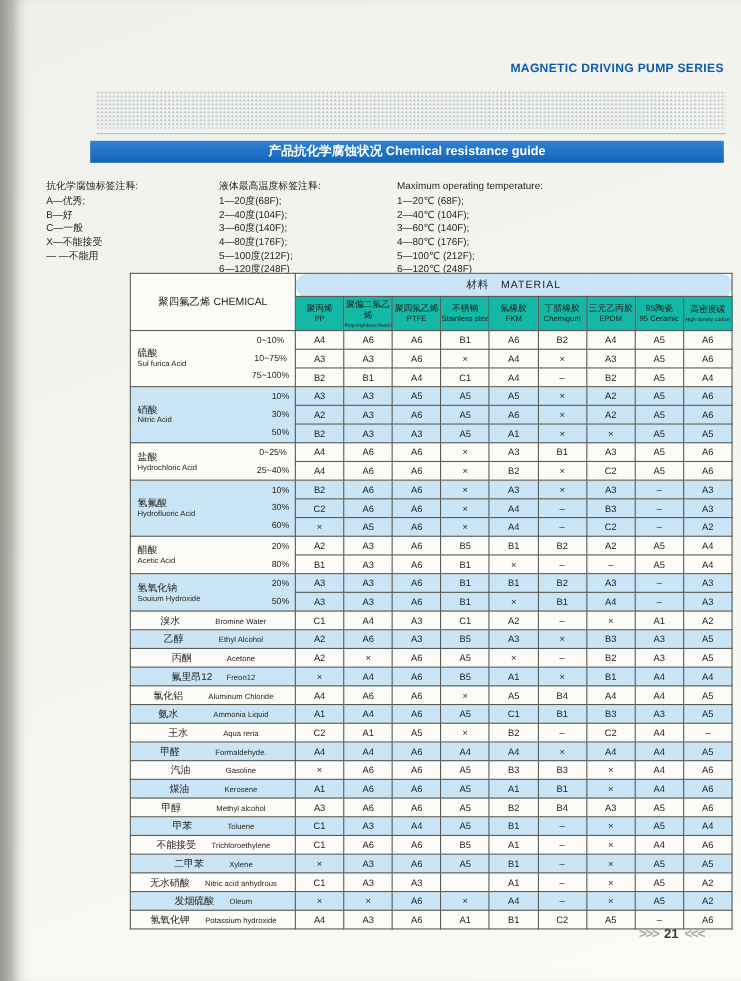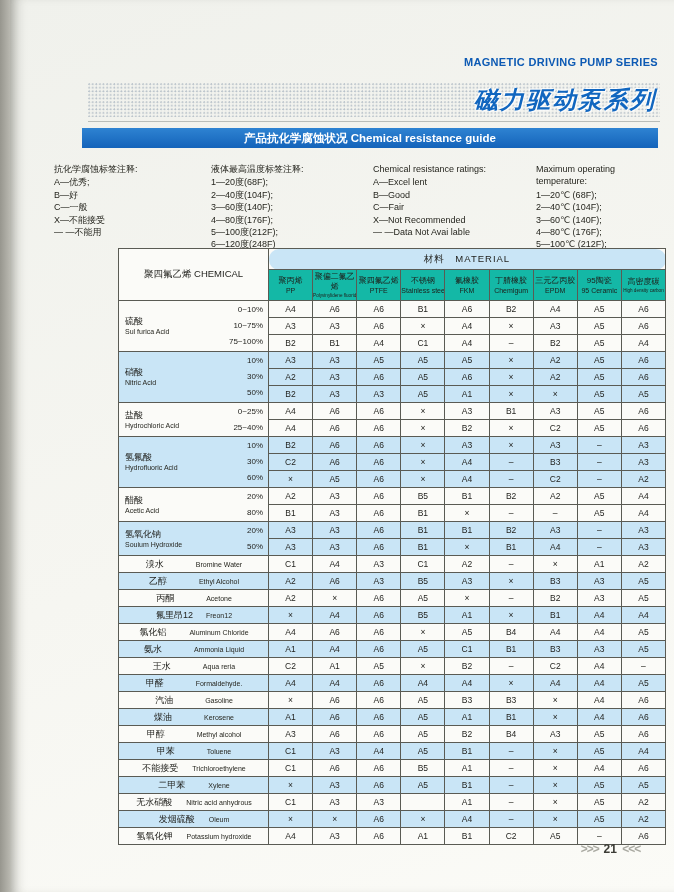--- a/index.html
+++ b/index.html
@@ -37,21 +37,21 @@
     color:#1166bf;font-weight:bold;font-style:italic;
     font-size:24px;letter-spacing:2px;
     text-shadow:1px 1px 0 rgba(255,255,255,.8),-1px -1px 0 rgba(255,255,255,.8),0 0 4px rgba(255,255,255,.9);
   }
   .banner{
     position:absolute;left:72px;right:16px;top:128px;height:20px;
     background:linear-gradient(#2e83d2,#1463ba);
     color:#fff;font-weight:bold;font-size:11.5px;line-height:20px;text-align:center;
   }
   .legend{
-    position:absolute;left:44px;right:18px;top:163px;
+    position:absolute;left:32px;right:18px;top:163px;
     display:grid;grid-template-columns:157px 162px 163px auto;
     font-size:9px;line-height:12.4px;color:#26261f;
   }
   .legend-title{margin-bottom:1px;}
   
   .table-wrap{position:absolute;left:108px;top:248px;}
   table{
     border-collapse:collapse;table-layout:fixed;width:548px;
     border:1.5px solid #45463f;
     background:#fbfbf8;
@@ -71,68 +71,59 @@
   }
   tbody tr.shaded td{background:#c9e5f6;}
   td.chemcell{vertical-align:middle;background:#fbfbf8;}
   tr.shaded td.chemcell{background:#c9e5f6;}
   .chemflex{display:flex;width:100%;height:100%;align-items:center;}
   .names{flex:1;display:flex;flex-direction:column;justify-content:center;padding-left:6px;min-width:0;}
   .chemflex.single .names{flex-direction:row;align-items:baseline;}
   .chemflex.single .zh{width:50px;flex:none;}
   .zh{font-size:9px;line-height:11px;white-space:nowrap;}
   .en{font-size:7px;line-height:9px;white-space:nowrap;color:#26261f;}
-  .concs{display:flex;flex-direction:column;justify-content:center;padding-right:5px;text-align:right;}
+  .concs{display:flex;flex-direction:column;justify-content:center;padding-right:5px;text-align:center;}
   .conc{height:16px;line-height:16px;font-size:8px;white-space:nowrap;}
   
   .footnote{
     position:absolute;left:46px;top:826px;font-size:9px;color:#2a2a24;
   }
   .footnote .note-en{margin-left:18px;}
   .pageno{
     position:absolute;right:34px;top:842px;font-size:12px;color:#3c3c36;margin-left:48px;
   }
   .pageno .arr{color:#a9a9a1;font-style:italic;letter-spacing:-1px;font-weight:bold;}
   .pageno .num{font-weight:bold;margin:0 5px;}
 </style>
 </head>
 <body>
 
 <div class="paper">
   <div class="series-en">MAGNETIC DRIVING PUMP SERIES</div>
   <div class="dot-band"></div>
   <div class="band-rule"></div>
-  <div class="series-zh">磁力驱动泵系列</div>
   <div class="banner">产品抗化学腐蚀状况 Chemical resistance guide</div>
 
   <div class="legend">
       <div class="legend-col">
         <div class="legend-title">抗化学腐蚀标签注释:</div>
         <div class="legend-line">A—优秀;</div>
         <div class="legend-line">B—好</div>
         <div class="legend-line">C—一般</div>
         <div class="legend-line">X—不能接受</div>
         <div class="legend-line">— —不能用</div>
       </div>
       <div class="legend-col">
         <div class="legend-title">液体最高温度标签注释:</div>
         <div class="legend-line">1—20度(68F);</div>
         <div class="legend-line">2—40度(104F);</div>
         <div class="legend-line">3—60度(140F);</div>
         <div class="legend-line">4—80度(176F);</div>
         <div class="legend-line">5—100度(212F);</div>
         <div class="legend-line">6—120度(248F)</div>
-      </div>
-      <div class="legend-col">
-        <div class="legend-title">Chemical resistance ratings:</div>
-        <div class="legend-line">A—Excel lent</div>
-        <div class="legend-line">B—Good</div>
-        <div class="legend-line">C—Fair</div>
-        <div class="legend-line">X—Not Recommended</div>
-        <div class="legend-line">— —Data Not Avai lable</div>
       </div>
       <div class="legend-col">
         <div class="legend-title">Maximum operating temperature:</div>
         <div class="legend-line">1—20℃ (68F);</div>
         <div class="legend-line">2—40℃ (104F);</div>
         <div class="legend-line">3—60℃ (140F);</div>
         <div class="legend-line">4—80℃ (176F);</div>
         <div class="legend-line">5—100℃ (212F);</div>
         <div class="legend-line">6—120℃ (248F)</div>
       </div>

